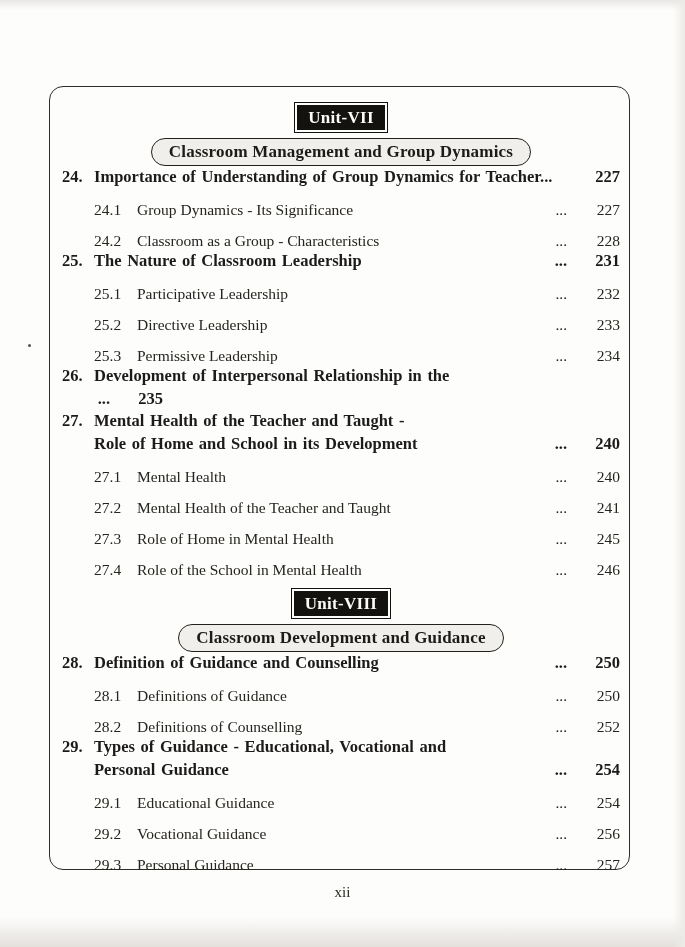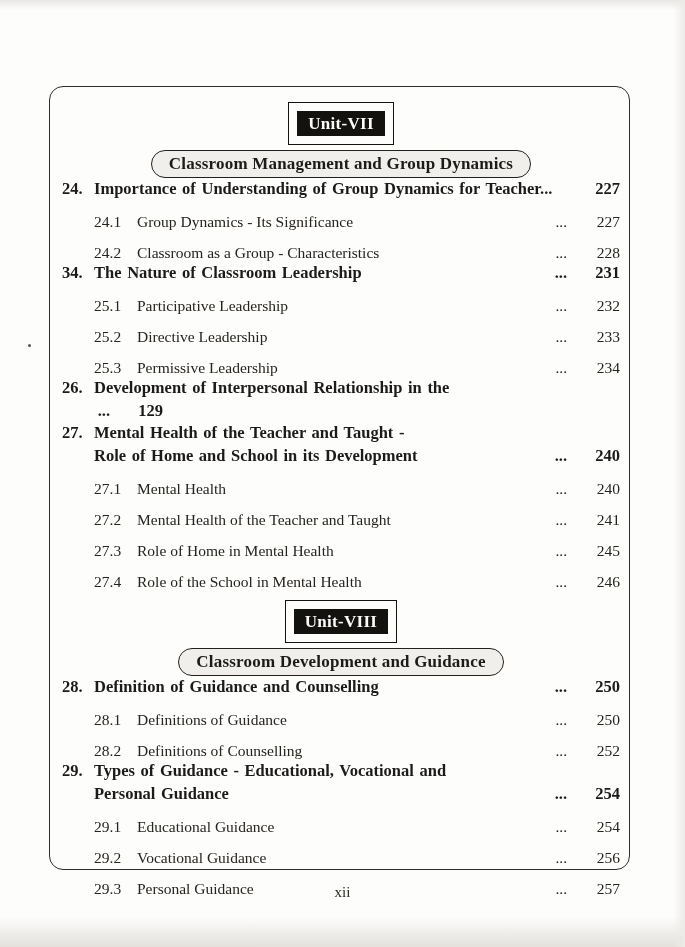--- a/index.html
+++ b/index.html
@@ -19,21 +19,21 @@
 
   .toc-box{
     position:absolute;left:49px;top:86px;width:581px;height:784px;
     box-sizing:border-box;
     border:1.4px solid #2e2c29;border-radius:14px;
     padding:6px 9px 0 12px;
     background:transparent;
   }
 
   .unit-badge-wrap{display:flex;justify-content:center;margin-top:9px;}
-  .unit-badge-frame{border:1.5px solid #14120f;padding:8px;background:#fdfdfc;}
+  .unit-badge-frame{border:1.5px solid #14120f;padding:2px;background:#fdfdfc;}
   .unit-badge-label{
     background:#14120f;color:#fbfbfa;font-weight:bold;
     font-size:17px;line-height:21px;padding:2px 11px;letter-spacing:.3px;
   }
 
   .unit-pill-wrap{display:flex;justify-content:center;margin-top:5px;align-items:center;}
   .unit-pill{
     border:1.6px solid #23211e;border-radius:999px;
     background:#f0efec;
     font-weight:bold;font-size:17px;line-height:20px;
@@ -96,21 +96,21 @@
         <span class="dots">...</span>
         <span class="page">227</span>
       </div>
       <div class="row sub">
         <span class="num">24.2</span>
         <span class="title">Classroom as a Group - Characteristics</span>
         <span class="dots">...</span>
         <span class="page">228</span>
       </div>
       <div class="row chapter">
-        <span class="num">34.</span>
+        <span class="num">25.</span>
         <span class="title">The Nature of Classroom Leadership</span>
         <span class="dots">...</span>
         <span class="page">231</span>
       </div>
       <div class="row sub">
         <span class="num">25.1</span>
         <span class="title">Participative Leadership</span>
         <span class="dots">...</span>
         <span class="page">232</span>
       </div>
@@ -126,21 +126,21 @@
         <span class="dots">...</span>
         <span class="page">234</span>
       </div>
       <div class="row chapter">
         <span class="num">26.</span>
         <span class="title">Development of Interpersonal Relationship in the</span>
         <span class="page"></span>
       </div>
       <div class="row chapter cont">
         <span class="dots">...</span>
-        <span class="page">129</span>
+        <span class="page">235</span>
       </div>
       <div class="row chapter">
         <span class="num">27.</span>
         <span class="title">Mental Health of the Teacher and Taught -</span>
         <span class="page"></span>
       </div>
       <div class="row chapter cont">
         <span class="title">Role of Home and School in its Development</span>
         <span class="dots">...</span>
         <span class="page">240</span>

